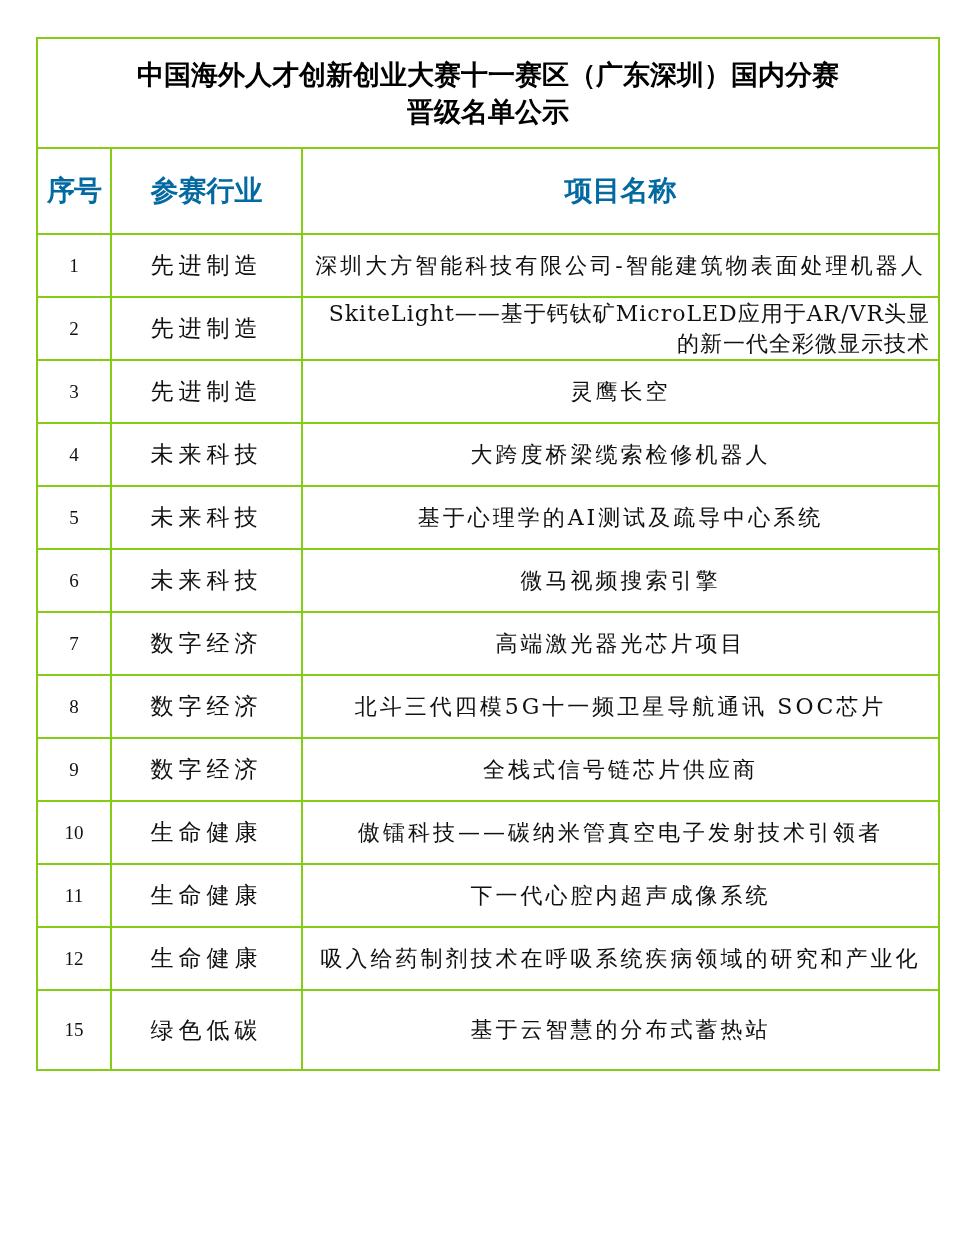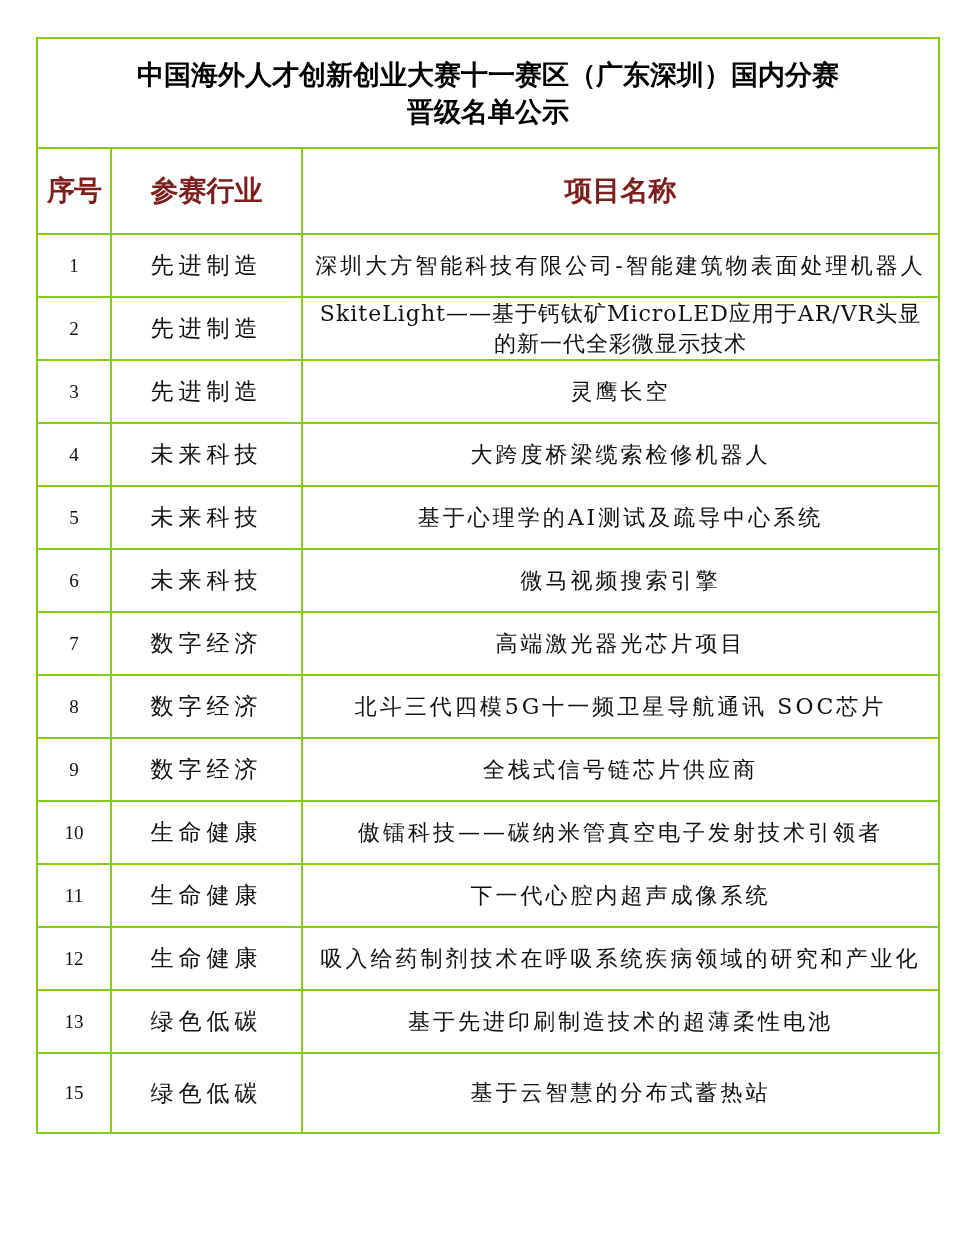--- a/index.html
+++ b/index.html
@@ -2,28 +2,28 @@
 <html><head>
 <meta charset="utf-8">
 <style>
   html, body { margin:0; padding:0; background:#ffffff; }
   body { width:969px; height:1247px; position:relative; overflow:hidden; }
   .sheet { position:absolute; left:36px; top:37px; width:902px; }
   table { border-collapse:collapse; width:902px; table-layout:fixed; }
   td, th { border:2px solid #84cc16; padding:0; text-align:center; vertical-align:middle; color:#111; }
   .title-cell { height:108px; font-family:"DejaVu Sans", sans-serif; font-size:27px; line-height:37px; font-weight:bold; color:#000; }
   .title-cell .line { display:block; }
-  .hdr th { height:84px; font-family:"DejaVu Sans", sans-serif; font-size:28px; font-weight:bold; color:#7f1d1d; }
+  .hdr th { height:84px; font-family:"DejaVu Sans", sans-serif; font-size:28px; font-weight:bold; color:#0369a1; }
   .hdr th.c1 { letter-spacing:-1px; }
   tr.row td { height:61px; }
   tr.row.last td { height:78px; }
   .num { font-family:"Liberation Serif", serif; font-size:19px; }
   .ind { font-family:"DejaVu Serif", serif; font-size:23px; letter-spacing:5px; }
   .name { font-family:"DejaVu Serif", serif; font-size:22px; letter-spacing:3px; line-height:30px; padding:0 8px;margin-left:44px; }
-  .name.tight { letter-spacing:1px; }
+  .name.tight { letter-spacing:1px;text-align:right; }
 </style>
 </head>
 <body>
 
 <div class="sheet">
   <table>
     <colgroup>
       <col style="width:74px">
       <col style="width:191px">
       <col style="width:637px">
@@ -94,25 +94,20 @@
     <tr class="row">
       <td class="num">11</td>
       <td class="ind">生命健康</td>
       <td class="name">下一代心腔内超声成像系统</td>
     </tr>
     <tr class="row">
       <td class="num">12</td>
       <td class="ind">生命健康</td>
       <td class="name">吸入给药制剂技术在呼吸系统疾病领域的研究和产业化</td>
     </tr>
-    <tr class="row">
-      <td class="num">13</td>
-      <td class="ind">绿色低碳</td>
-      <td class="name">基于先进印刷制造技术的超薄柔性电池</td>
-    </tr>
     <tr class="row last">
       <td class="num">15</td>
       <td class="ind">绿色低碳</td>
       <td class="name">基于云智慧的分布式蓄热站</td>
     </tr>
   </tbody>
     </table>
 </div>
 
 </body></html>

